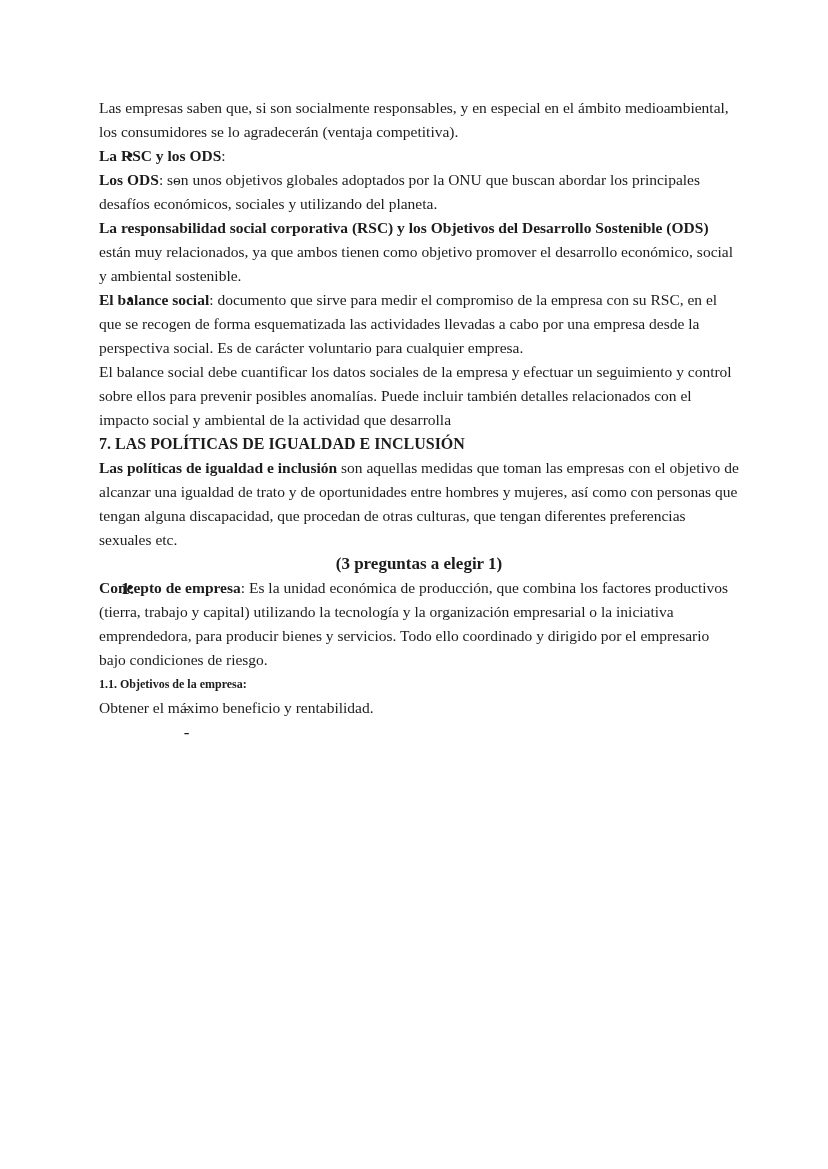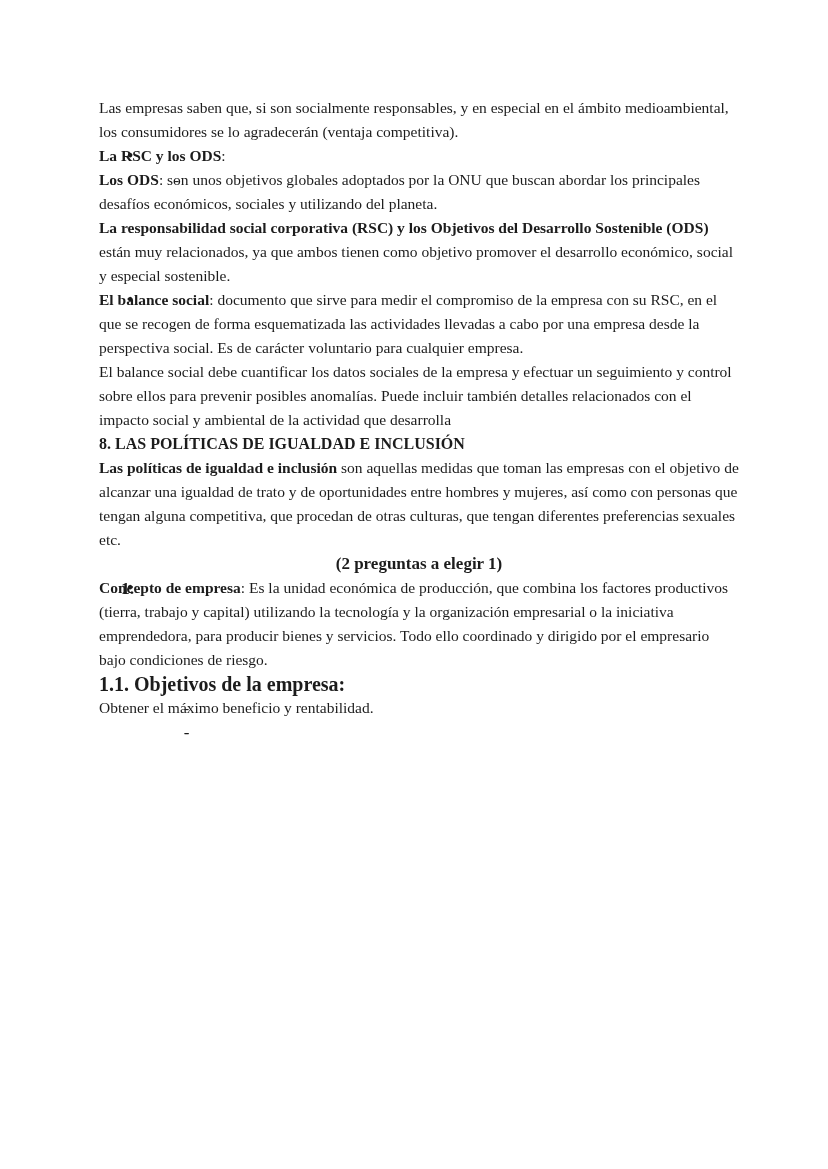--- a/index.html
+++ b/index.html
@@ -22,21 +22,21 @@
   .block-rsc{margin-top:17px;}
   .p-rsc{margin-top:9px;}
   .block-balance{margin-top:11px;}
   .p-balance{margin-top:9px;}
   .h-igualdad{margin-top:8px;margin-left:52px;font-size:16px;font-weight:bold;line-height:24px;}
   .p-igualdad{margin-top:16px;}
   .note-center{margin-top:50px;text-align:center;font-weight:bold;font-size:17px;}
   .h-empresa{position:relative;margin-top:54px;padding-left:53px;font-size:17.5px;font-weight:bold;line-height:24px;}
   .h-empresa .num{position:absolute;left:22px;top:0;}
   .block-concepto{margin-top:3px;}
-  .h-objetivos{margin-top:3px;margin-left:51px;font-size:20px;font-weight:bold;line-height:24px;}
+  .h-objetivos{margin-top:3px;margin-left:51px;font-size:12px;font-weight:bold;line-height:24px;}
   .obj-list{margin-top:18px;}
 
   .bullet-item{position:relative;padding-left:51px;}
   .bullet-marker{position:absolute;left:28px;top:-1px;font-size:10.5px;line-height:24px;}
   .sub-item{position:relative;padding-left:100px;}
   .sub-item .dash-marker{position:absolute;left:75px;top:0;line-height:24px;}
   .obj-item{position:relative;padding-left:113px;}
   .obj-item .dash-marker{position:absolute;left:85px;top:0;line-height:24px;}
 </style>
 </head>
@@ -51,39 +51,39 @@
       <span class="bullet-marker">●</span>
       <b>La RSC y los ODS</b><span>:</span>
     </div>
     <div class="sub-item">
       <span class="dash-marker">-</span>
       <b>Los ODS</b><span>: son unos objetivos globales adoptados por la ONU que buscan abordar los principales desafíos económicos, sociales y utilizando del planeta.</span>
     </div>
   </div>
 
   <p class="p-rsc">
-    <b>La responsabilidad social corporativa (RSC) y los Objetivos del Desarrollo Sostenible (ODS)</b><span> están muy relacionados, ya que ambos tienen como objetivo promover el desarrollo económico, social y especial sostenible.</span>
+    <b>La responsabilidad social corporativa (RSC) y los Objetivos del Desarrollo Sostenible (ODS)</b><span> están muy relacionados, ya que ambos tienen como objetivo promover el desarrollo económico, social y ambiental sostenible.</span>
   </p>
 
   <div class="block-balance">
     <div class="bullet-item">
       <span class="bullet-marker">●</span>
       <b>El balance social</b><span>: documento que sirve para medir el compromiso de la empresa con su RSC, en el que se recogen de forma esquematizada las actividades llevadas a cabo por una empresa desde la perspectiva social. Es de carácter voluntario para cualquier empresa.</span>
     </div>
   </div>
 
   <p class="p-balance">El balance social debe cuantificar los datos sociales de la empresa y efectuar un seguimiento y control sobre ellos para prevenir posibles anomalías. Puede incluir también detalles relacionados con el impacto social y ambiental de la actividad que desarrolla</p>
 
-  <h2 class="h-igualdad">8. LAS POLÍTICAS DE IGUALDAD E INCLUSIÓN</h2>
+  <h2 class="h-igualdad">7. LAS POLÍTICAS DE IGUALDAD E INCLUSIÓN</h2>
 
   <p class="p-igualdad">
-    <b>Las políticas de igualdad e inclusión</b><span> son aquellas medidas que toman las empresas con el objetivo de alcanzar una igualdad de trato y de oportunidades entre hombres y mujeres, así como con personas que tengan alguna competitiva, que procedan de otras culturas, que tengan diferentes preferencias sexuales etc.</span>
+    <b>Las políticas de igualdad e inclusión</b><span> son aquellas medidas que toman las empresas con el objetivo de alcanzar una igualdad de trato y de oportunidades entre hombres y mujeres, así como con personas que tengan alguna discapacidad, que procedan de otras culturas, que tengan diferentes preferencias sexuales etc.</span>
   </p>
 
-  <p class="note-center">(2 preguntas a elegir 1)</p>
+  <p class="note-center">(3 preguntas a elegir 1)</p>
 
   <h2 class="h-empresa">
     <span class="num">1.</span>
   </h2>
 
   <div class="block-concepto">
     <div class="bullet-item">
       <span class="bullet-marker">●</span>
       <b>Concepto de empresa</b><span>: Es la unidad económica de producción, que combina los factores productivos (tierra, trabajo y capital) utilizando la tecnología y la organización empresarial o la iniciativa emprendedora, para producir bienes y servicios. Todo ello coordinado y dirigido por el empresario bajo condiciones de riesgo.</span>
     </div>

